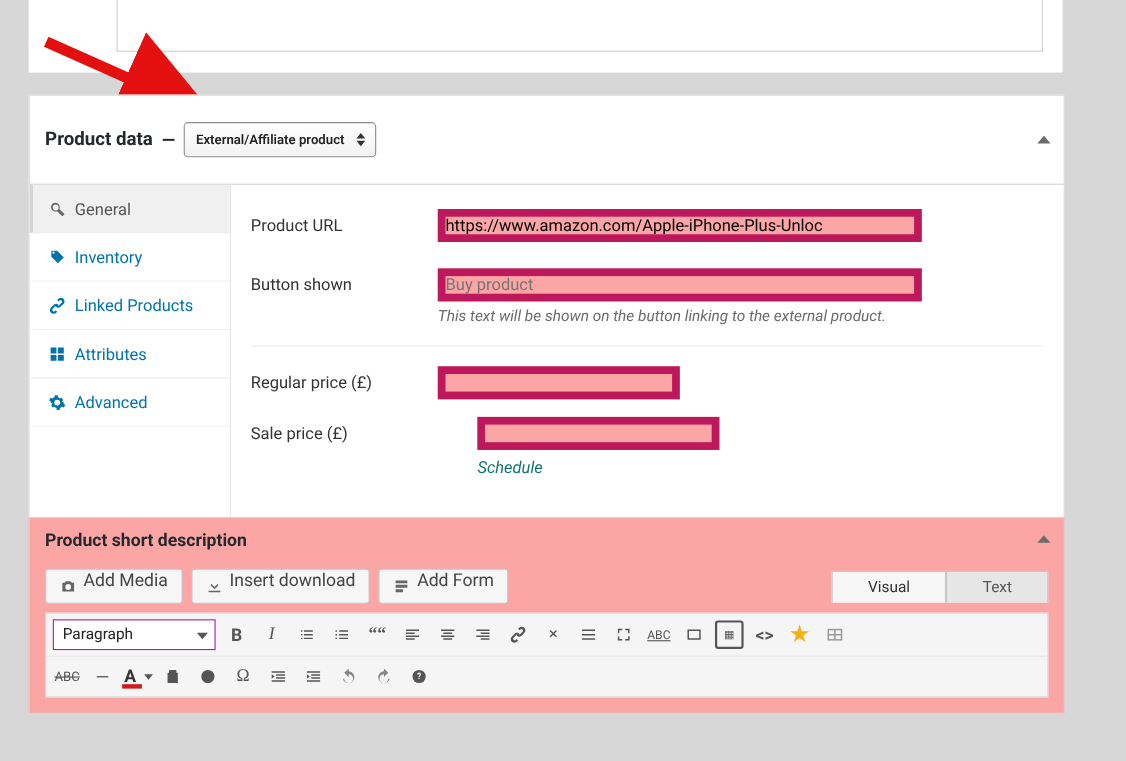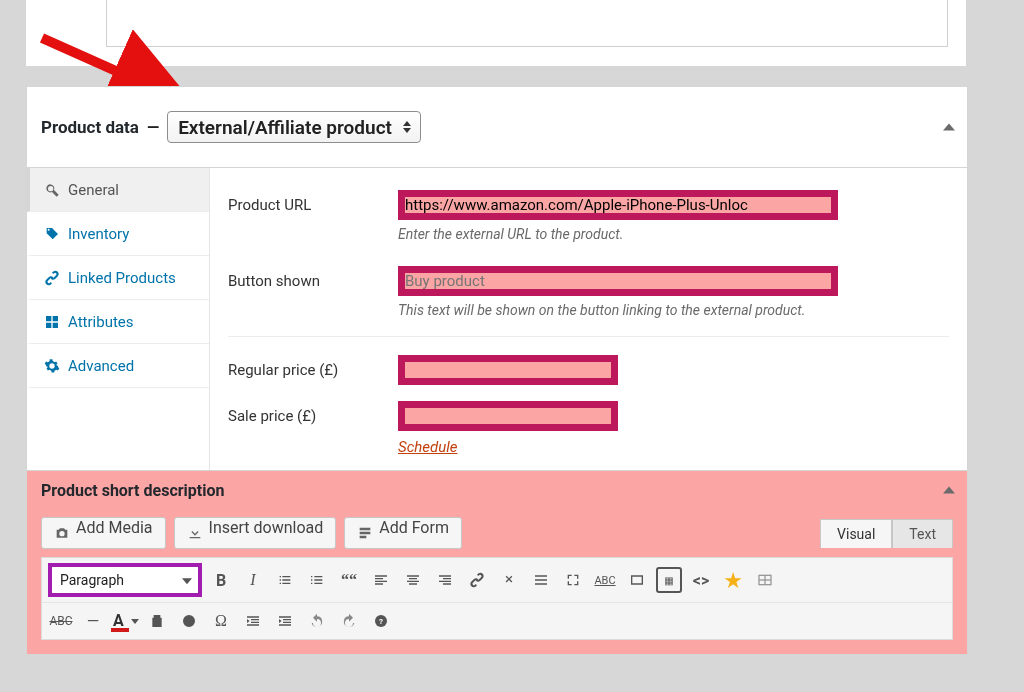--- a/index.html
+++ b/index.html
@@ -67,21 +67,21 @@
     margin: 0 8px;
   }
   .type-select {
     position: relative;
     display: inline-flex;
     align-items: center;
     height: 30px;
     border: 1px solid #8d8d8d;
     border-radius: 4px;
     padding: 0 28px 0 10px;
-    font-size: 19px;
+    font-size: 12px;
     font-weight: 600;
     background: linear-gradient(#fff,#f2f2f2);
     cursor: pointer;
   }
   .type-select .chevs {
     position: absolute;
     right: 6px;
     top: 50%;
     transform: translateY(-50%);
     width: 14px;
@@ -181,22 +181,21 @@
     color: #6a6a6a;
     font-size: 14px;
     margin-top: 6px;
   }
   .hr {
     height: 1px;
     background: #ececec;
     margin: 6px 18px;
   }
   .schedule-link {
-    color: #c2410c;
-    text-decoration: underline;
+    color: #0f766e;
     font-style: italic;
     font-size: 15px;
     cursor: pointer;
   }
 
   
   .desc-panel {
     position: absolute;
     left: 26px;
     top: 470px;
@@ -244,21 +243,21 @@
     cursor: pointer;
   }
   .media-btn .mi { width: 16px; display:inline-flex; justify-content:center; align-items:center; }
 
   .editor-tabs {
     margin-left: auto;
     display: flex;
     gap: 0;
   }
   .editor-tab {
-    padding: 6px 16px;
+    padding: 6px 32px;
     border: 1px solid #c7c7c7;
     background: #e6e6e6;
     font-size: 14px;
     color: #555;
     cursor: pointer;
     border-bottom: none;
   }
   .editor-tab.active {
     background: #f6f6f6;
     color: #333;
@@ -283,21 +282,21 @@
     align-items: center;
     justify-content: center;
     color: #555;
     cursor: pointer;
     border-radius: 3px;
     font-size: 16px;
   }
   .para-select {
     width: 116px;
     height: 26px;
-    border: 4px solid #a21caf;
+    border: 1px solid #a21caf;
     background: #fff;
     font-size: 14px;
     padding: 0 22px 0 8px;
     display: inline-flex;
     align-items: center;
     position: relative;
     cursor: pointer;
   }
   .para-select::after {
     content: "";
@@ -436,42 +435,41 @@
           </span>
           <span>Advanced</span>
         </div>
       </div>
 
       <div class="fields">
         <div class="field-row">
           <div class="field-label">Product URL</div>
           <div class="field-inputwrap">
             <input class="text-input" type="text" value="https://www.amazon.com/Apple-iPhone-Plus-Unloc" style="">
-            <div class="help-text">Enter the external URL to the product.</div>
           </div>
         </div>
 
         <div class="field-row">
           <div class="field-label">Button shown</div>
           <div class="field-inputwrap">
             <input class="text-input" type="text" placeholder="Buy product" style="">
             <div class="help-text">This text will be shown on the button linking to the external product.</div>
           </div>
         </div>
 
         <div class="hr"></div>
 
         <div class="field-row">
           <div class="field-label">Regular price (£)</div>
           <div class="field-inputwrap">
             <input class="text-input small" type="text" style="">
           </div>
         </div>
 
-        <div class="field-row" style="padding-top:4px;">
+        <div class="field-row" style="padding-top:4px;gap:36px;">
           <div class="field-label">Sale price (£)</div>
           <div class="field-inputwrap">
             <input class="text-input small" type="text" style="">
             <div style="margin-top:6px;">
               <span class="schedule-link">Schedule</span>
             </div>
           </div>
         </div>
 
       </div>

